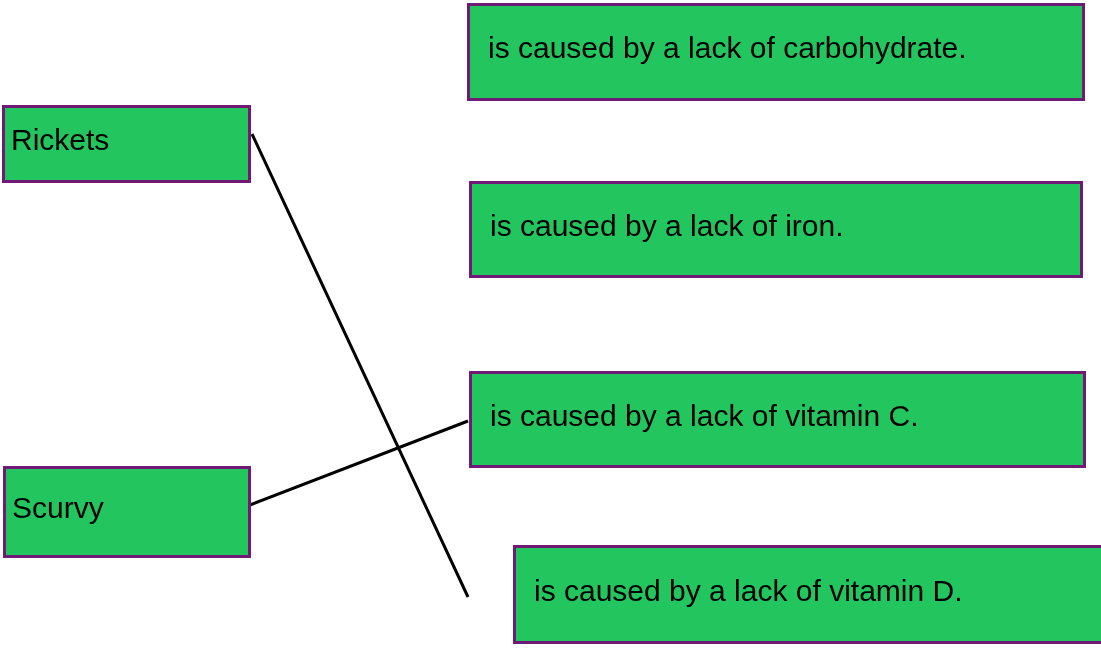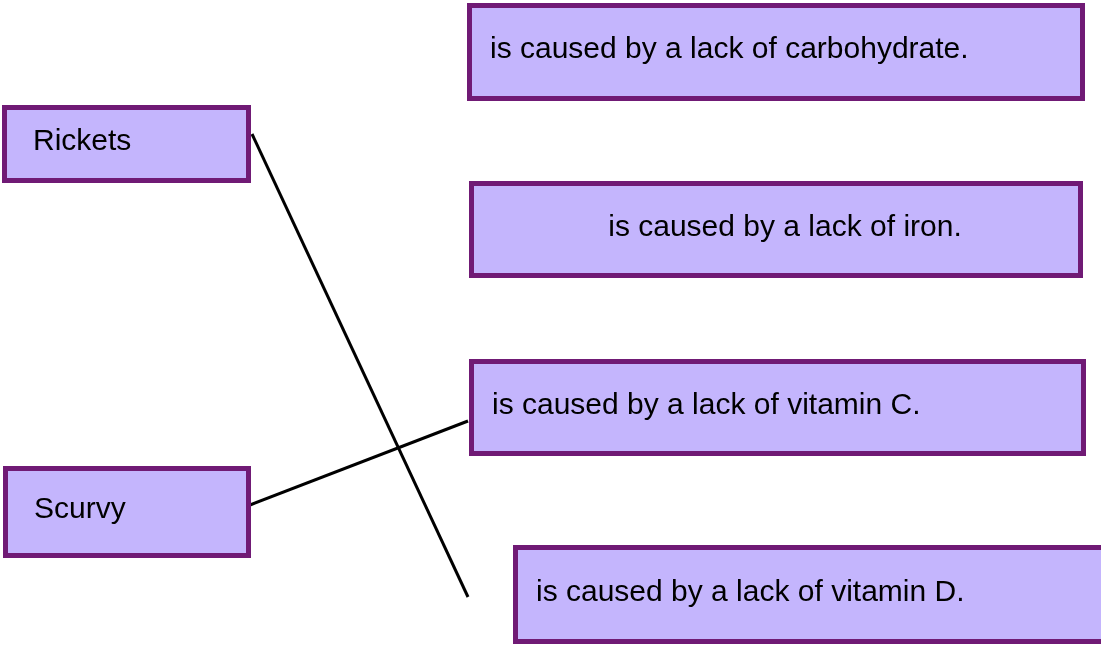--- a/index.html
+++ b/index.html
@@ -12,44 +12,44 @@
     position: relative;
     width: 1101px;
     height: 661px;
     background: #ffffff;
     font-family: "Liberation Sans", sans-serif;
     overflow: hidden;
   }
   .box {
     position: absolute;
     box-sizing: border-box;
-    border: 5px solid #701a75;
-    background: #c4b5fd;
+    border: 3px solid #701a75;
+    background: #22c55e;
     display: flex;
     align-items: center;
     z-index: 2;
   }
   .box .box-text {
     font-size: 30px;
     line-height: 1;
     color: #000000;
     white-space: nowrap;
     position: relative;
     top: -4px;
   }
   
-  .term-box { padding-left: 26px; }
+  .term-box { padding-left: 6px; }
   #term-rickets { left: 2px;  top: 105px; width: 249px; height: 78px; }
   #term-scurvy  { left: 3px;  top: 466px; width: 248px; height: 92px; }
 
   
   .def-box { padding-left: 18px; }
   #def-carbohydrate { left: 467px; top: 3px;   width: 618px; height: 98px; }
-  #def-iron         { left: 469px; top: 181px; width: 614px; height: 97px; justify-content: center; }
-  #def-vitamin-c    { left: 469px; top: 359px; width: 617px; height: 97px; }
+  #def-iron         { left: 469px; top: 181px; width: 614px; height: 97px; }
+  #def-vitamin-c    { left: 469px; top: 371px; width: 617px; height: 97px; }
   #def-vitamin-d    { left: 467px; top: 545px; width: 619px; height: 99px; margin-left: 46px; }
 
   
   #connectors {
     position: absolute;
     left: 0;
     top: 0;
     width: 1101px;
     height: 661px;
     z-index: 1;

